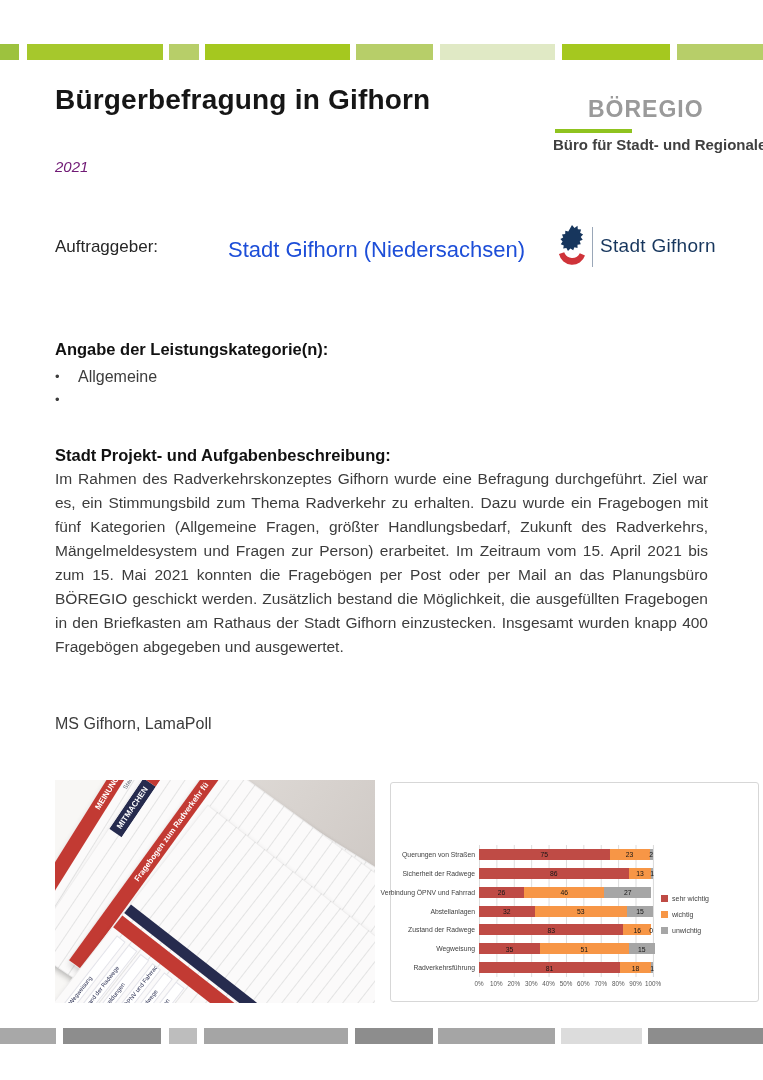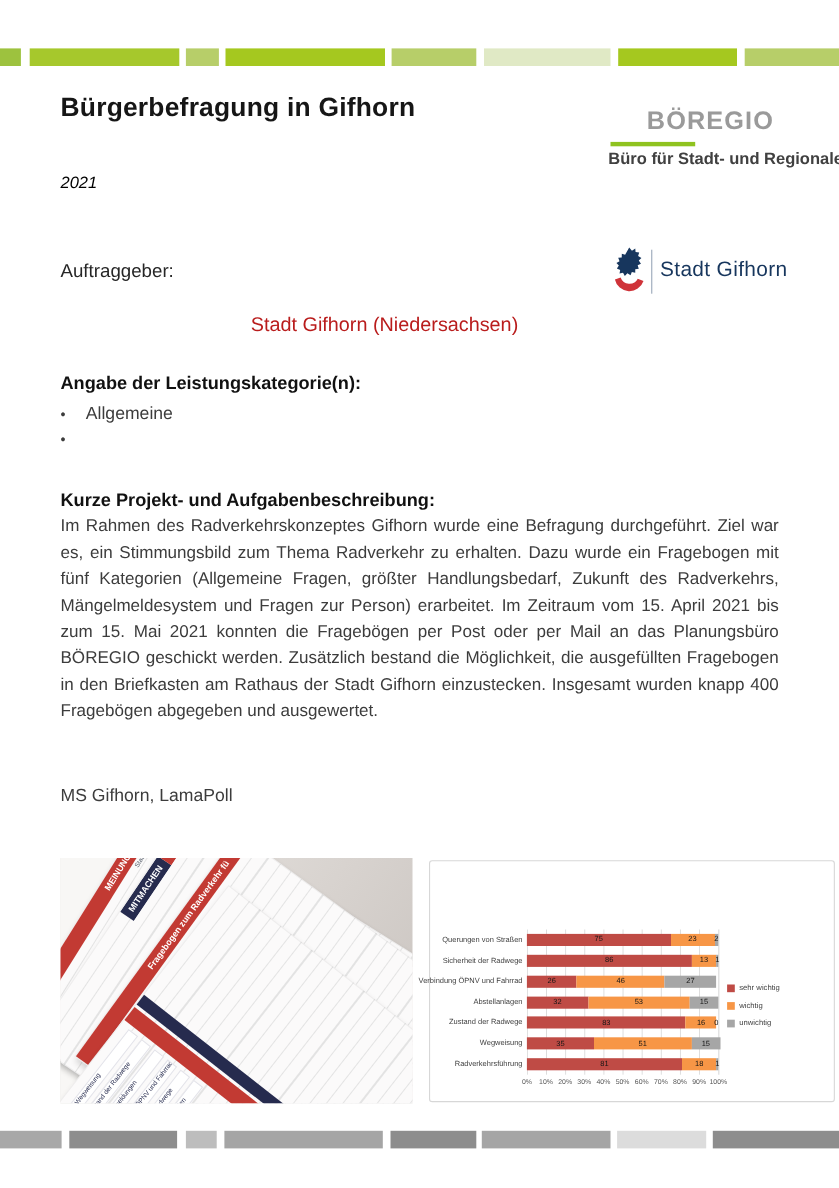--- a/index.html
+++ b/index.html
@@ -7,32 +7,32 @@
   .page{position:absolute;inset:0;overflow:hidden;background:#fff;}
 
   
   .hdr-label{position:absolute;top:14px;left:0;width:100%;text-align:center;font-size:15px;letter-spacing:1px;color:#3f3f3f;}
   .bars{position:absolute;left:0;width:763px;height:16px;}
   .bars-top{top:44px;}
   .bars-bottom{top:1028px;}
   .bar-seg{position:absolute;top:0;height:100%;}
 
   
-  .doc-title{position:absolute;left:55px;top:84px;font-size:24px;font-weight:bold;color:#161616;letter-spacing:.2px;}
-  .doc-year{position:absolute;left:55px;top:158px;font-size:15px;font-style:italic;color:#000000;}
+  .doc-title{position:absolute;left:55px;top:84px;font-size:28px;font-weight:bold;color:#161616;letter-spacing:.2px;}
+  .doc-year{position:absolute;left:55px;top:158px;font-size:15px;font-style:italic;color:#701a75;}
 
   
   .boeregio{position:absolute;left:552px;top:94px;width:160px;}
   .bo-word{position:absolute;left:36px;top:2px;font-size:23px;font-weight:bold;letter-spacing:1px;color:#9a9a9a;}
   .bo-underline{position:absolute;left:3px;top:35px;width:77px;height:3.5px;}
   .bo-tag{position:absolute;left:1px;top:42px;font-size:15px;color:#404040;white-space:nowrap;font-weight:bold;}
 
   
   .client-label{position:absolute;left:55px;top:237px;font-size:17px;color:#262626;}
-  .client-value{position:absolute;left:228px;top:237px;font-size:18px;color:#b91c1c;margin-top:48px;}
+  .client-value{position:absolute;left:228px;top:237px;font-size:22px;color:#1d4ed8;}
   .gifhorn-logo{position:absolute;left:556px;top:224px;width:160px;height:50px;}
   .gif-crest{position:absolute;left:0;top:0;}
   .gif-divider{position:absolute;left:36px;top:3px;width:1px;height:40px;background:#9aa7b8;}
   .gif-text{position:absolute;left:44px;top:11px;font-size:19px;color:#17365d;letter-spacing:.3px;white-space:nowrap;}
 
   
   .sec-h{position:absolute;left:55px;font-size:16.5px;font-weight:bold;color:#111;}
   .h-services{top:340px;}
   .h-desc{top:446px;}
   .h-equip{top:690px;}
@@ -130,21 +130,21 @@
   <div class="svc-list">
     <div class="svc-item">
       <span class="svc-bullet">•</span>
       <span>Allgemeine</span>
     </div>
     <div class="svc-item">
       <span class="svc-bullet">•</span>
     </div>
   </div>
 
-  <div class="sec-h h-desc">Kurze Projekt- und Aufgabenbeschreibung:</div>
+  <div class="sec-h h-desc">Stadt Projekt- und Aufgabenbeschreibung:</div>
   <div class="desc-body">Im Rahmen des Radverkehrskonzeptes Gifhorn wurde eine Befragung durchgeführt. Ziel war es, ein Stimmungsbild zum Thema Radverkehr zu erhalten. Dazu wurde ein Fragebogen mit fünf Kategorien (Allgemeine Fragen, größter Handlungsbedarf, Zukunft des Radverkehrs, Mängelmeldesystem und Fragen zur Person) erarbeitet. Im Zeitraum vom 15. April 2021 bis zum 15. Mai 2021 konnten die Fragebögen per Post oder per Mail an das Planungsbüro BÖREGIO geschickt werden. Zusätzlich bestand die Möglichkeit, die ausgefüllten Fragebogen in den Briefkasten am Rathaus der Stadt Gifhorn einzustecken. Insgesamt wurden knapp 400 Fragebögen abgegeben und ausgewertet.</div>
 
   <div class="equip-body">MS Gifhorn, LamaPoll</div>
 
   <div class="photo">
     <div class="sheet s-p1"></div>
     <div class="sheet s-p2"></div>
     <div class="sheet s-p3"></div>
     <div class="sheet s-me ruled">
       <div class="band band-red">MEINUNG SAGEN!</div>

